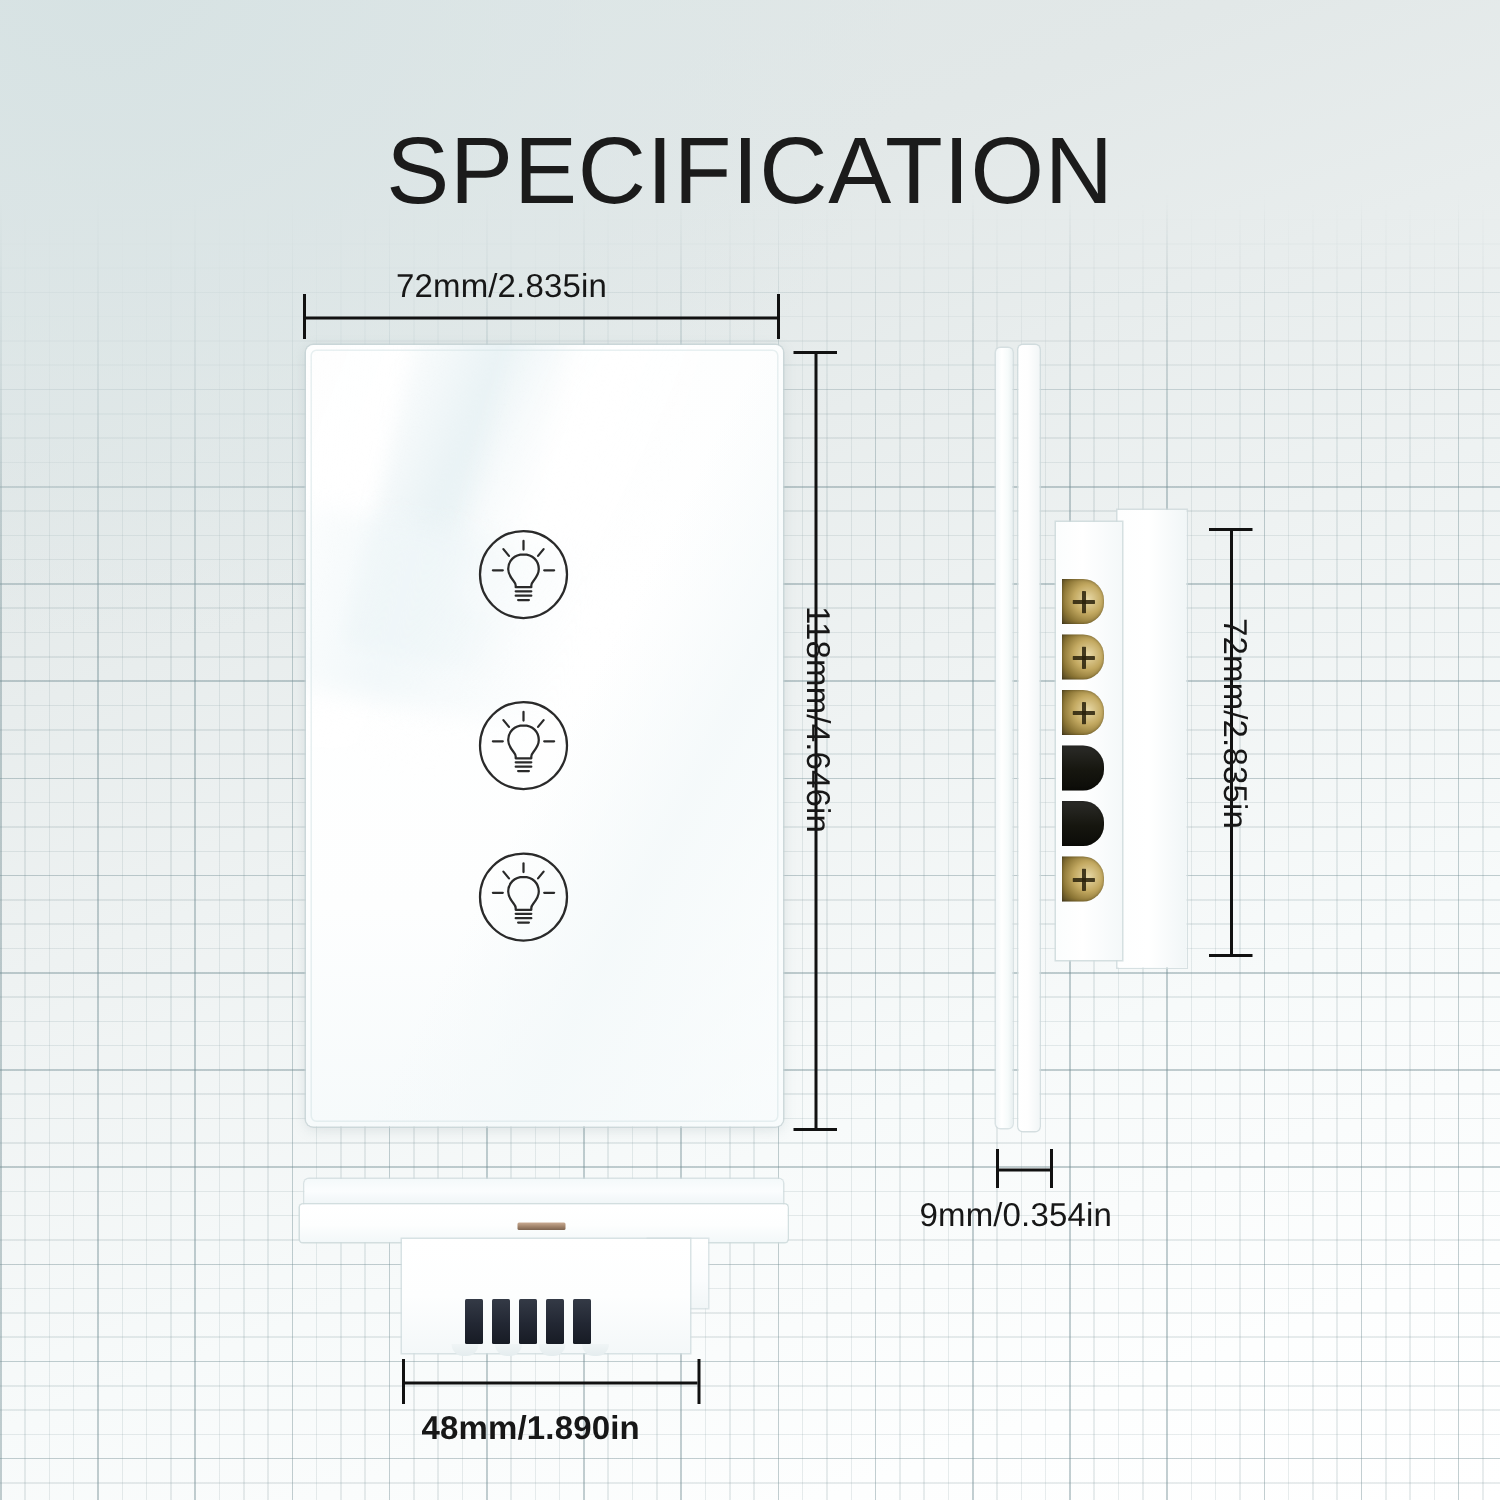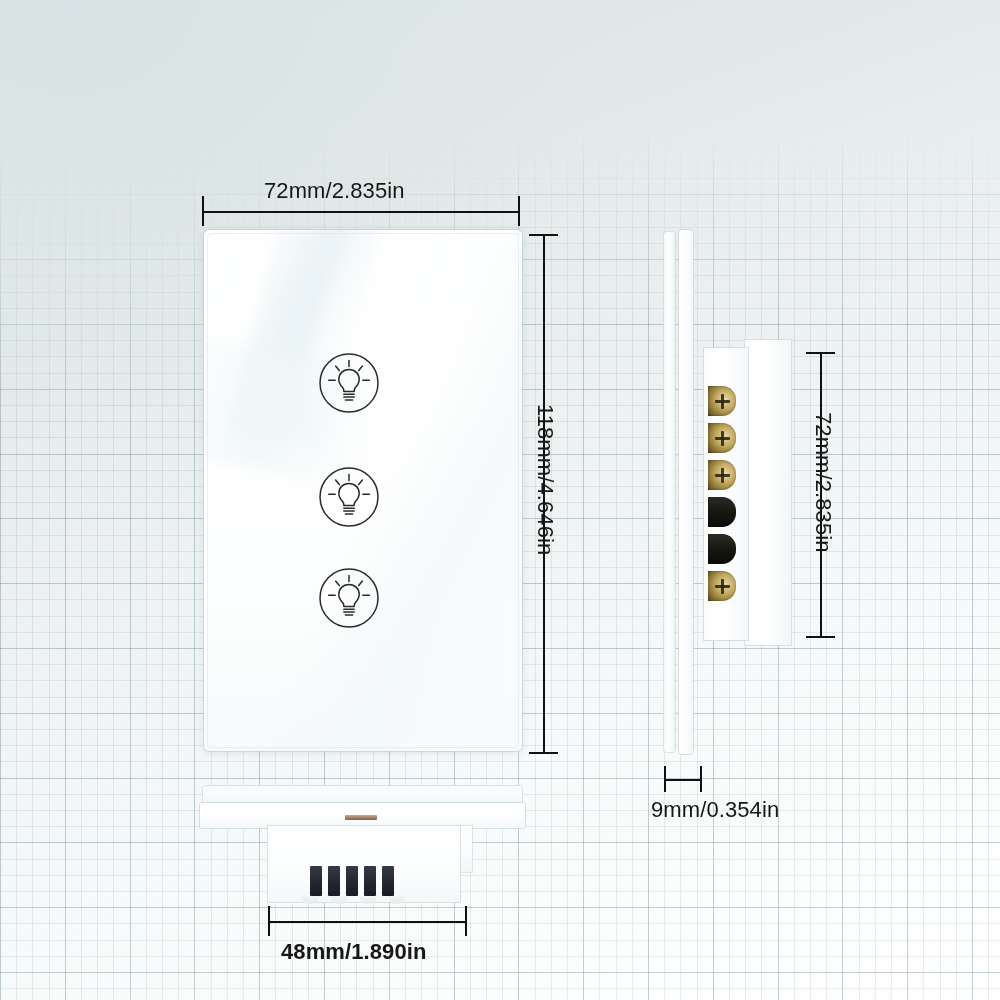--- a/index.html
+++ b/index.html
@@ -304,20 +304,21 @@
 <body>
 
 <div id="stage">
 
   <div class="grid-layer">
     <div class="grid-fine"></div>
     <div class="grid-bold"></div>
     <div class="glow-tl"></div>
   </div>
 
+  <div class="title">SPECIFICATION</div>
 
   <div class="panel">
     <div class="panel-sheen-a"></div>
     <div class="panel-sheen-b"></div>
     <div class="panel-sheen-c"></div>
     <div class="panel-sheen-d"></div>
     <div class="panel-inner-edge"></div>
 
     <div class="touch-btn" style="top:122px;">
       <svg viewBox="0 0 62 62">
@@ -388,21 +389,21 @@
   <div class="terminal brass" style="top:571px;"></div>
 
   <div class="dim-line-v" style="left:820px; top:352px; height:284px;"></div>
   <div class="tick-h" style="left:806px; top:352px; width:29px;"></div>
   <div class="tick-h" style="left:806px; top:636px; width:29px;"></div>
   <div class="dim-label vert" style="left:836px; top:412px;">72mm/2.835in</div>
 
   <div class="dim-line-h" style="left:664px; top:779px; width:36px;"></div>
   <div class="tick-v" style="left:664px; top:766px; height:26px;"></div>
   <div class="tick-v" style="left:700px; top:766px; height:26px;"></div>
-  <div class="dim-label" style="left:613px; top:797px;margin-left:38px;">9mm/0.354in</div>
+  <div class="dim-label" style="left:613px; top:797px;">9mm/0.354in</div>
 
   <div class="bottom-glass"></div>
   <div class="bottom-frame"></div>
   <div class="bottom-indicator"></div>
   <div class="bottom-body-step"></div>
   <div class="bottom-body"></div>
 
   <div class="slot" style="left:310px;"></div>
   <div class="slot" style="left:328px;"></div>
   <div class="slot" style="left:346px;"></div>

